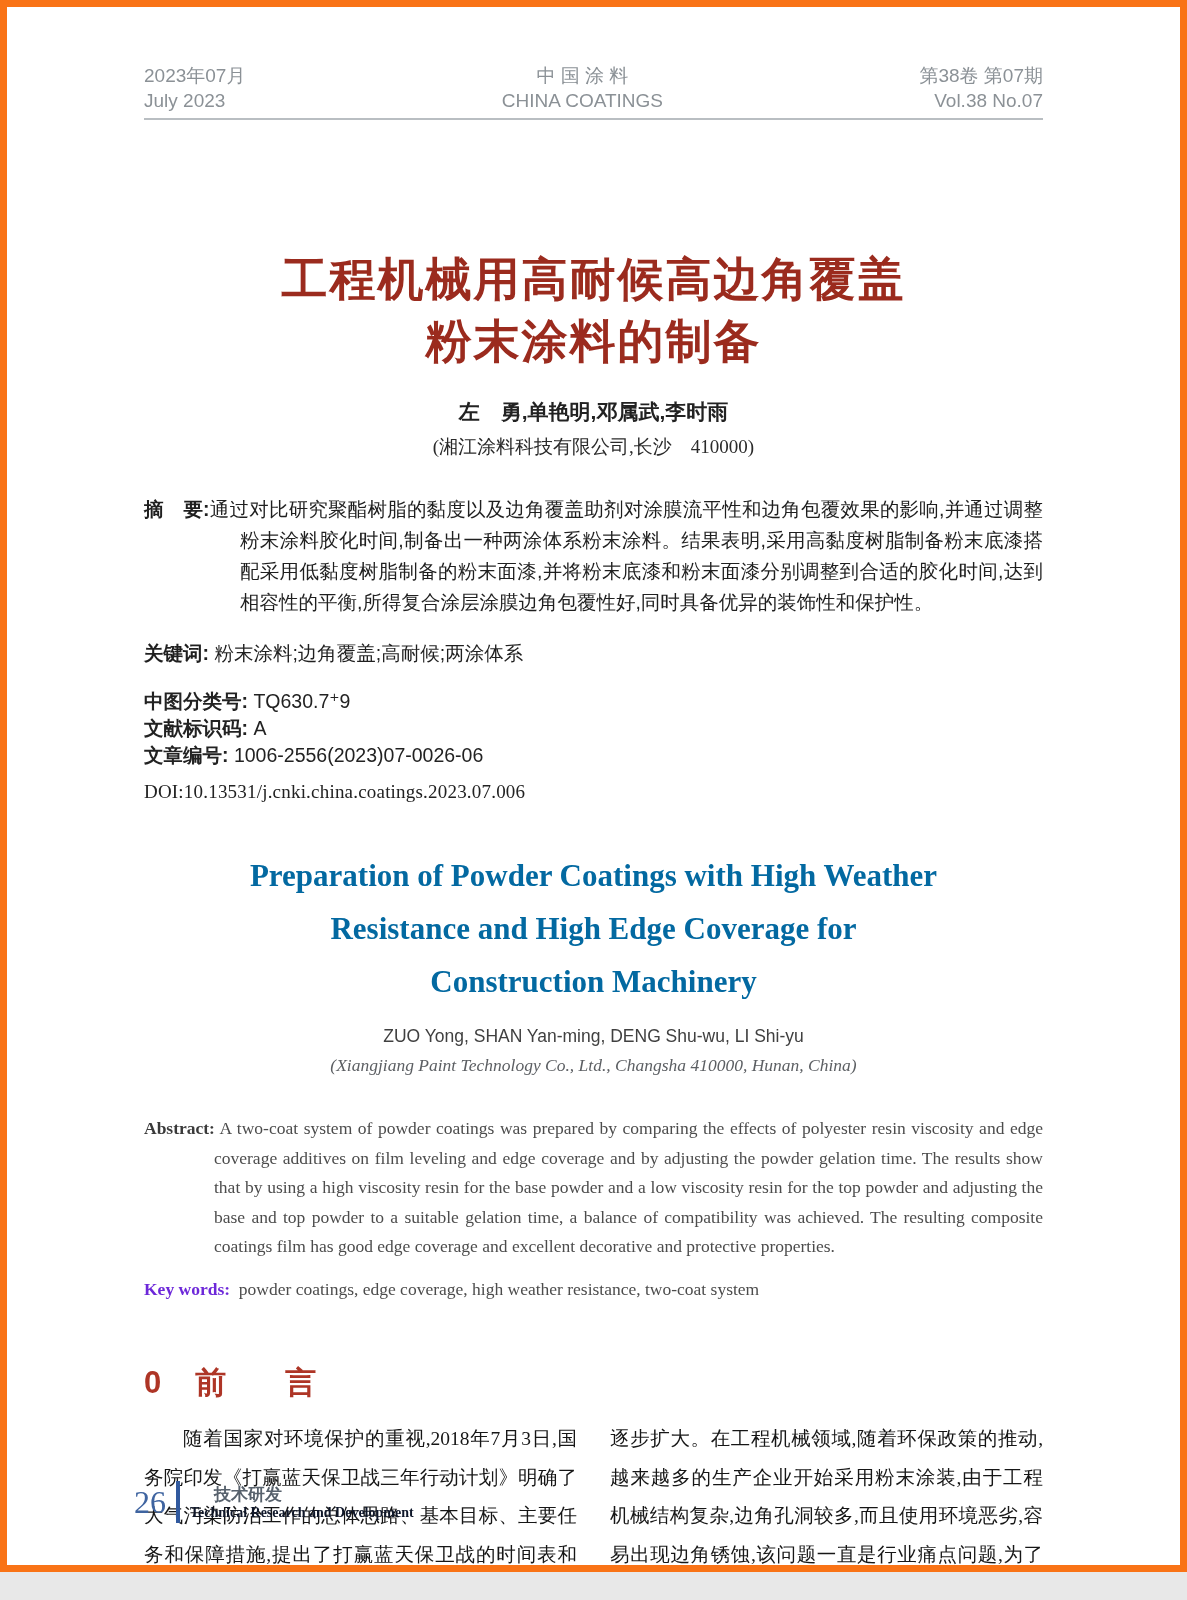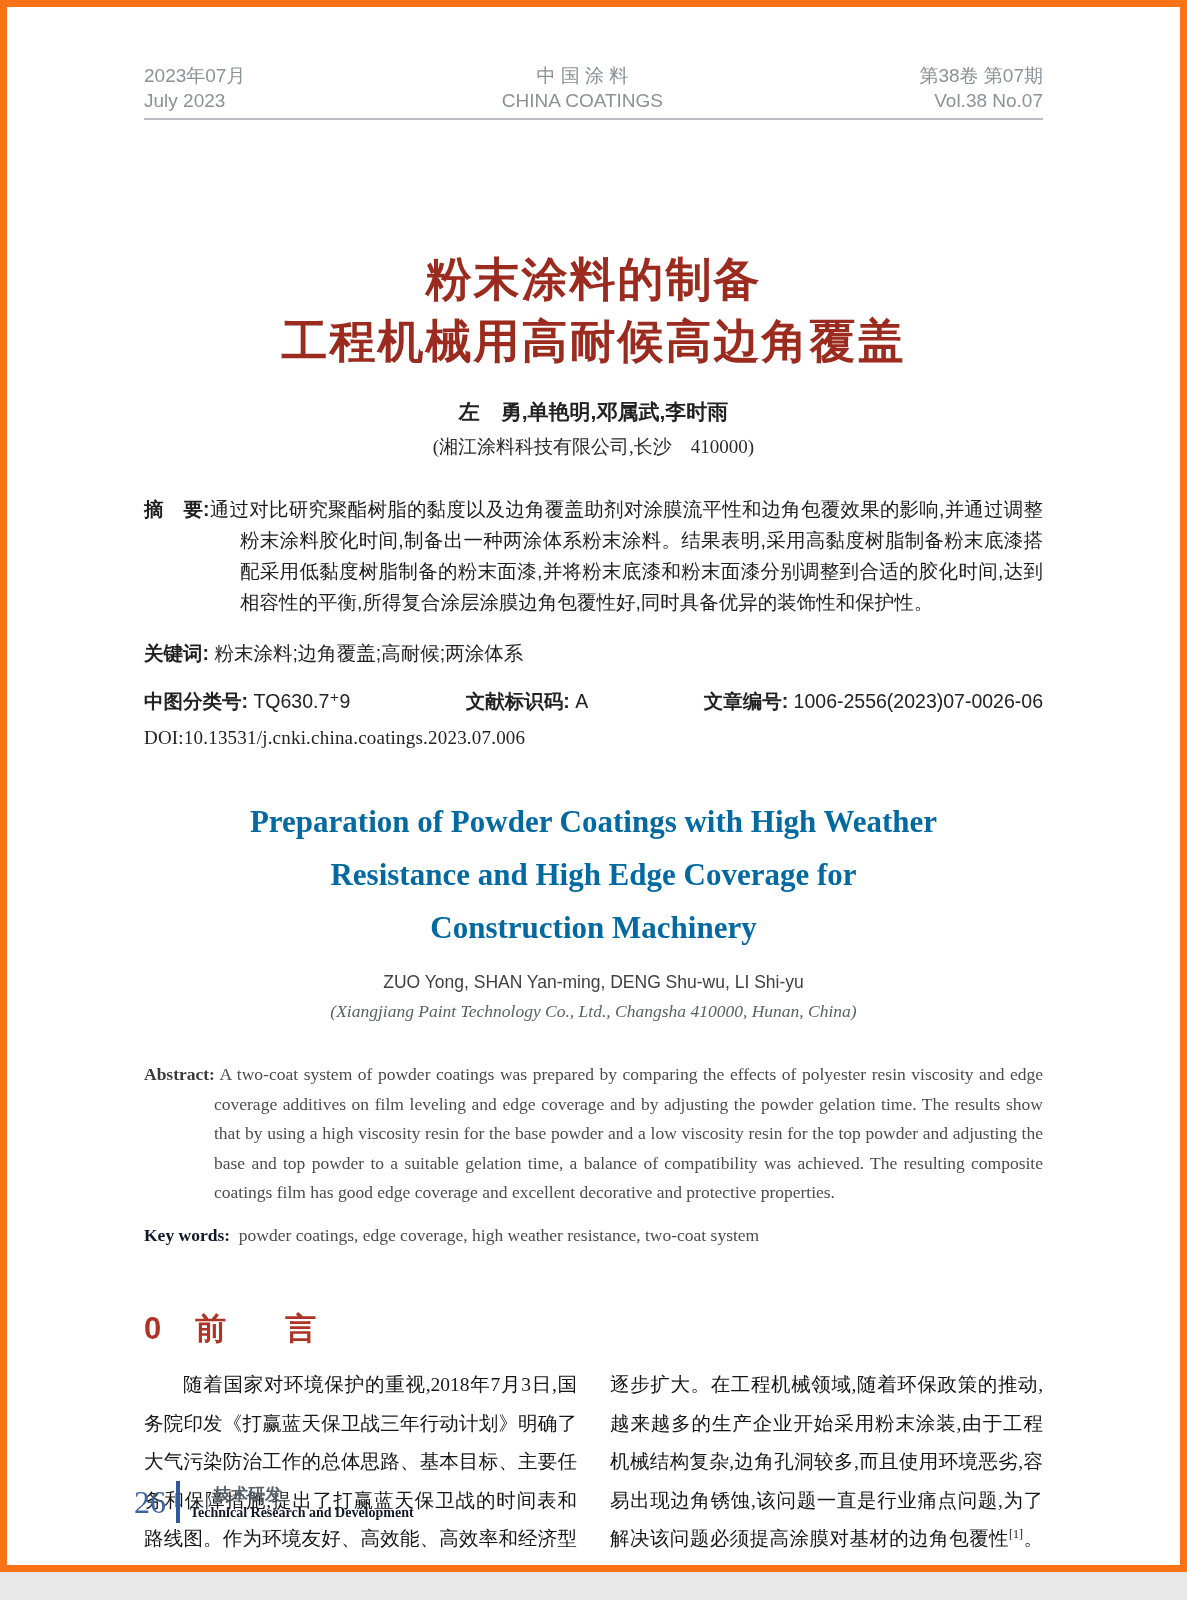--- a/index.html
+++ b/index.html
@@ -60,21 +60,21 @@
     margin-top:2px;
     font-family:"Liberation Sans","DejaVu Sans",sans-serif;
     font-size:19.5px;line-height:31px;
   }
   .zh-keywords .lab{font-weight:bold;}
 
   .meta-row{
     margin-top:14px;
     display:flex;justify-content:space-between;
     font-family:"Liberation Sans","DejaVu Sans",sans-serif;
-    font-size:19.5px;color:#222;
+    font-size:19.5px;color:#222;flex-direction:column;
   }
   .meta-row .lab{font-weight:bold;}
   .doi{
     margin-top:12px;
     font-family:"Liberation Serif","DejaVu Serif",serif;
     font-size:19px;color:#222;letter-spacing:.2px;
   }
 
   
   .en-title{
@@ -97,21 +97,21 @@
     margin-top:38px;
     font-size:17.5px;line-height:29.5px;color:#4c4c4c;
     text-align:justify;
     padding-left:70px;text-indent:-70px;
   }
   .en-abstract .lab{font-weight:bold;color:#3a3a3a;}
   .en-keywords{
     margin-top:9px;
     font-size:17.5px;color:#4c4c4c;
   }
-  .en-keywords .lab{font-weight:bold;color:#0f172a;}
+  .en-keywords .lab{font-weight:bold;color:#6d28d9;}
 
   
   .section-head{
     margin-top:62px;
     font-family:"Liberation Sans","DejaVu Sans",sans-serif;
     font-weight:bold;color:#ae3526;font-size:31px;
   }
   .section-head .num{margin-right:34px;}
   .section-head .ttl{letter-spacing:14px;}
 
@@ -159,22 +159,22 @@
         <span>中 国 涂 料</span>
         <span>CHINA COATINGS</span>
       </div>
       <div class="col c-right">
         <span>第38卷 第07期</span>
         <span>Vol.38  No.07</span>
       </div>
     </div>
 
     <div class="zh-title">
+      <div>工程机械用高耐候高边角覆盖</div>
       <div>粉末涂料的制备</div>
-      <div>工程机械用高耐候高边角覆盖</div>
     </div>
     <div class="zh-authors">左　勇,单艳明,邓属武,李时雨</div>
     <div class="zh-affil">(湘江涂料科技有限公司,长沙　410000)</div>
 
     <p class="zh-abstract"><span class="lab">摘　要:</span><span>通过对比研究聚酯树脂的黏度以及边角覆盖助剂对涂膜流平性和边角包覆效果的影响,并通过调整粉末涂料胶化时间,制备出一种两涂体系粉末涂料。结果表明,采用高黏度树脂制备粉末底漆搭配采用低黏度树脂制备的粉末面漆,并将粉末底漆和粉末面漆分别调整到合适的胶化时间,达到相容性的平衡,所得复合涂层涂膜边角包覆性好,同时具备优异的装饰性和保护性。</span></p>
 
     <p class="zh-keywords"><span class="lab">关键词:</span> <span>粉末涂料;边角覆盖;高耐候;两涂体系</span></p>
 
     <div class="meta-row">
       <span><span class="lab">中图分类号:</span> <span>TQ630.7⁺9</span></span>

